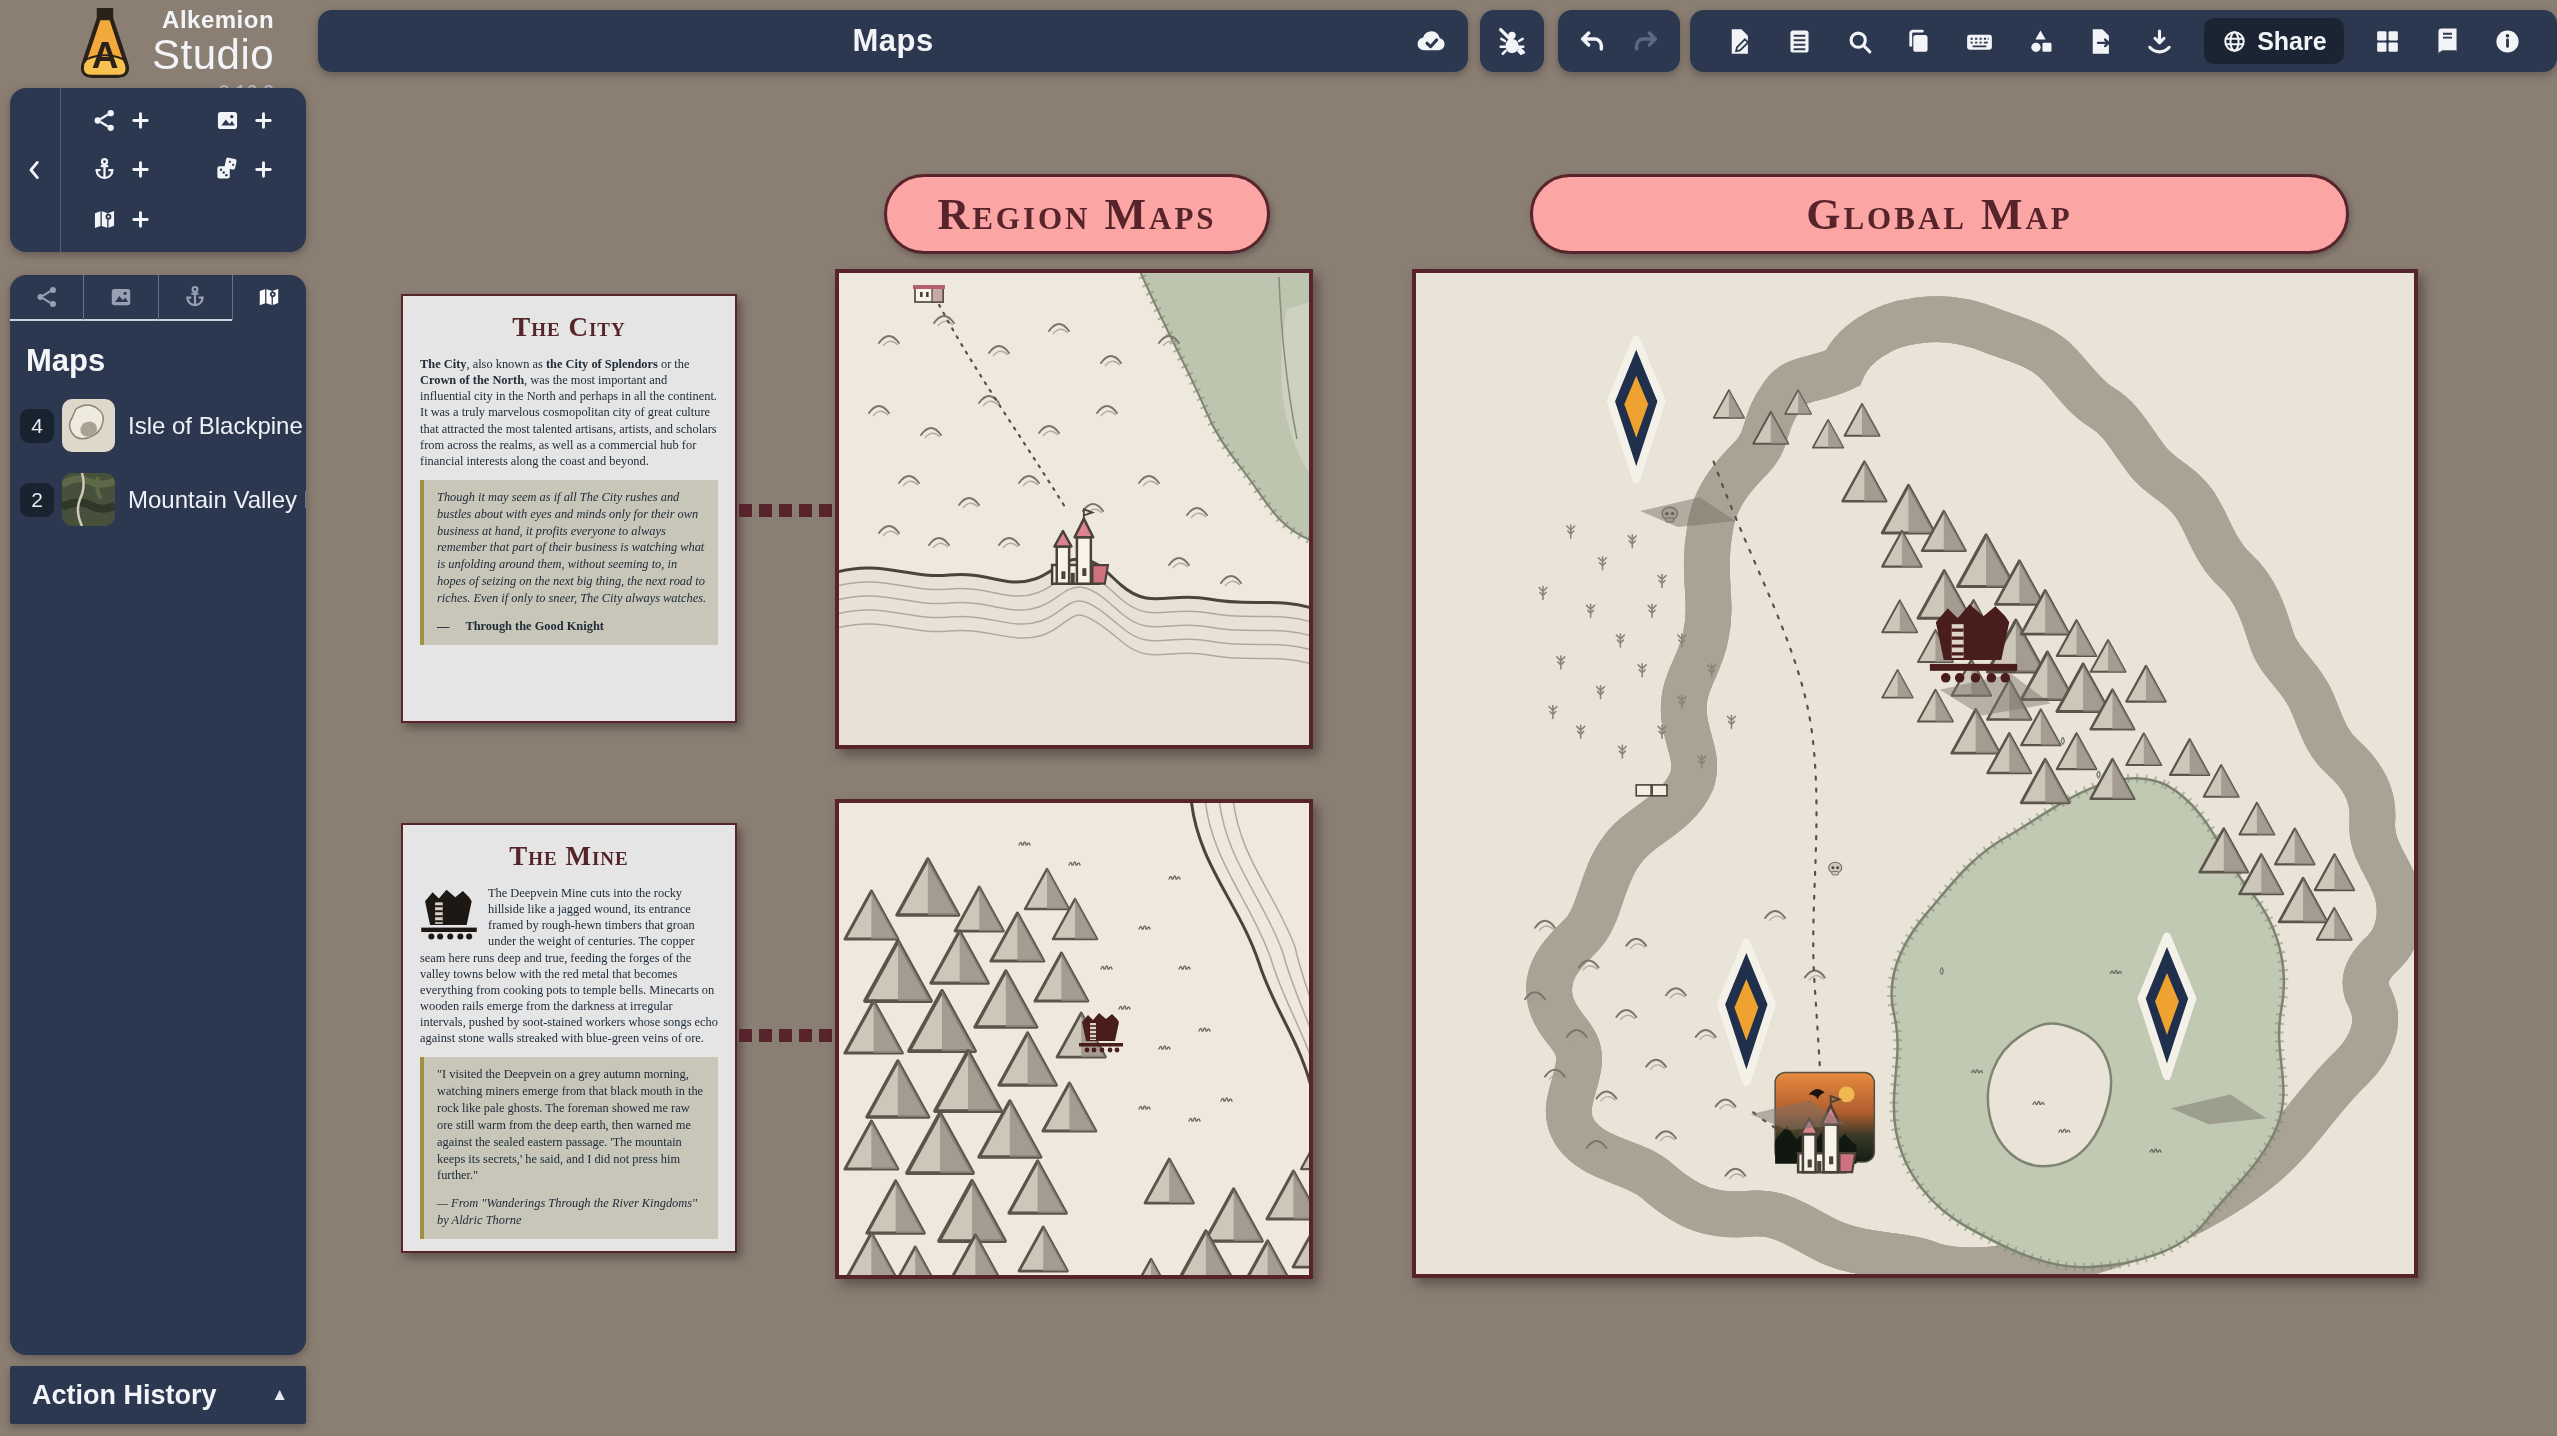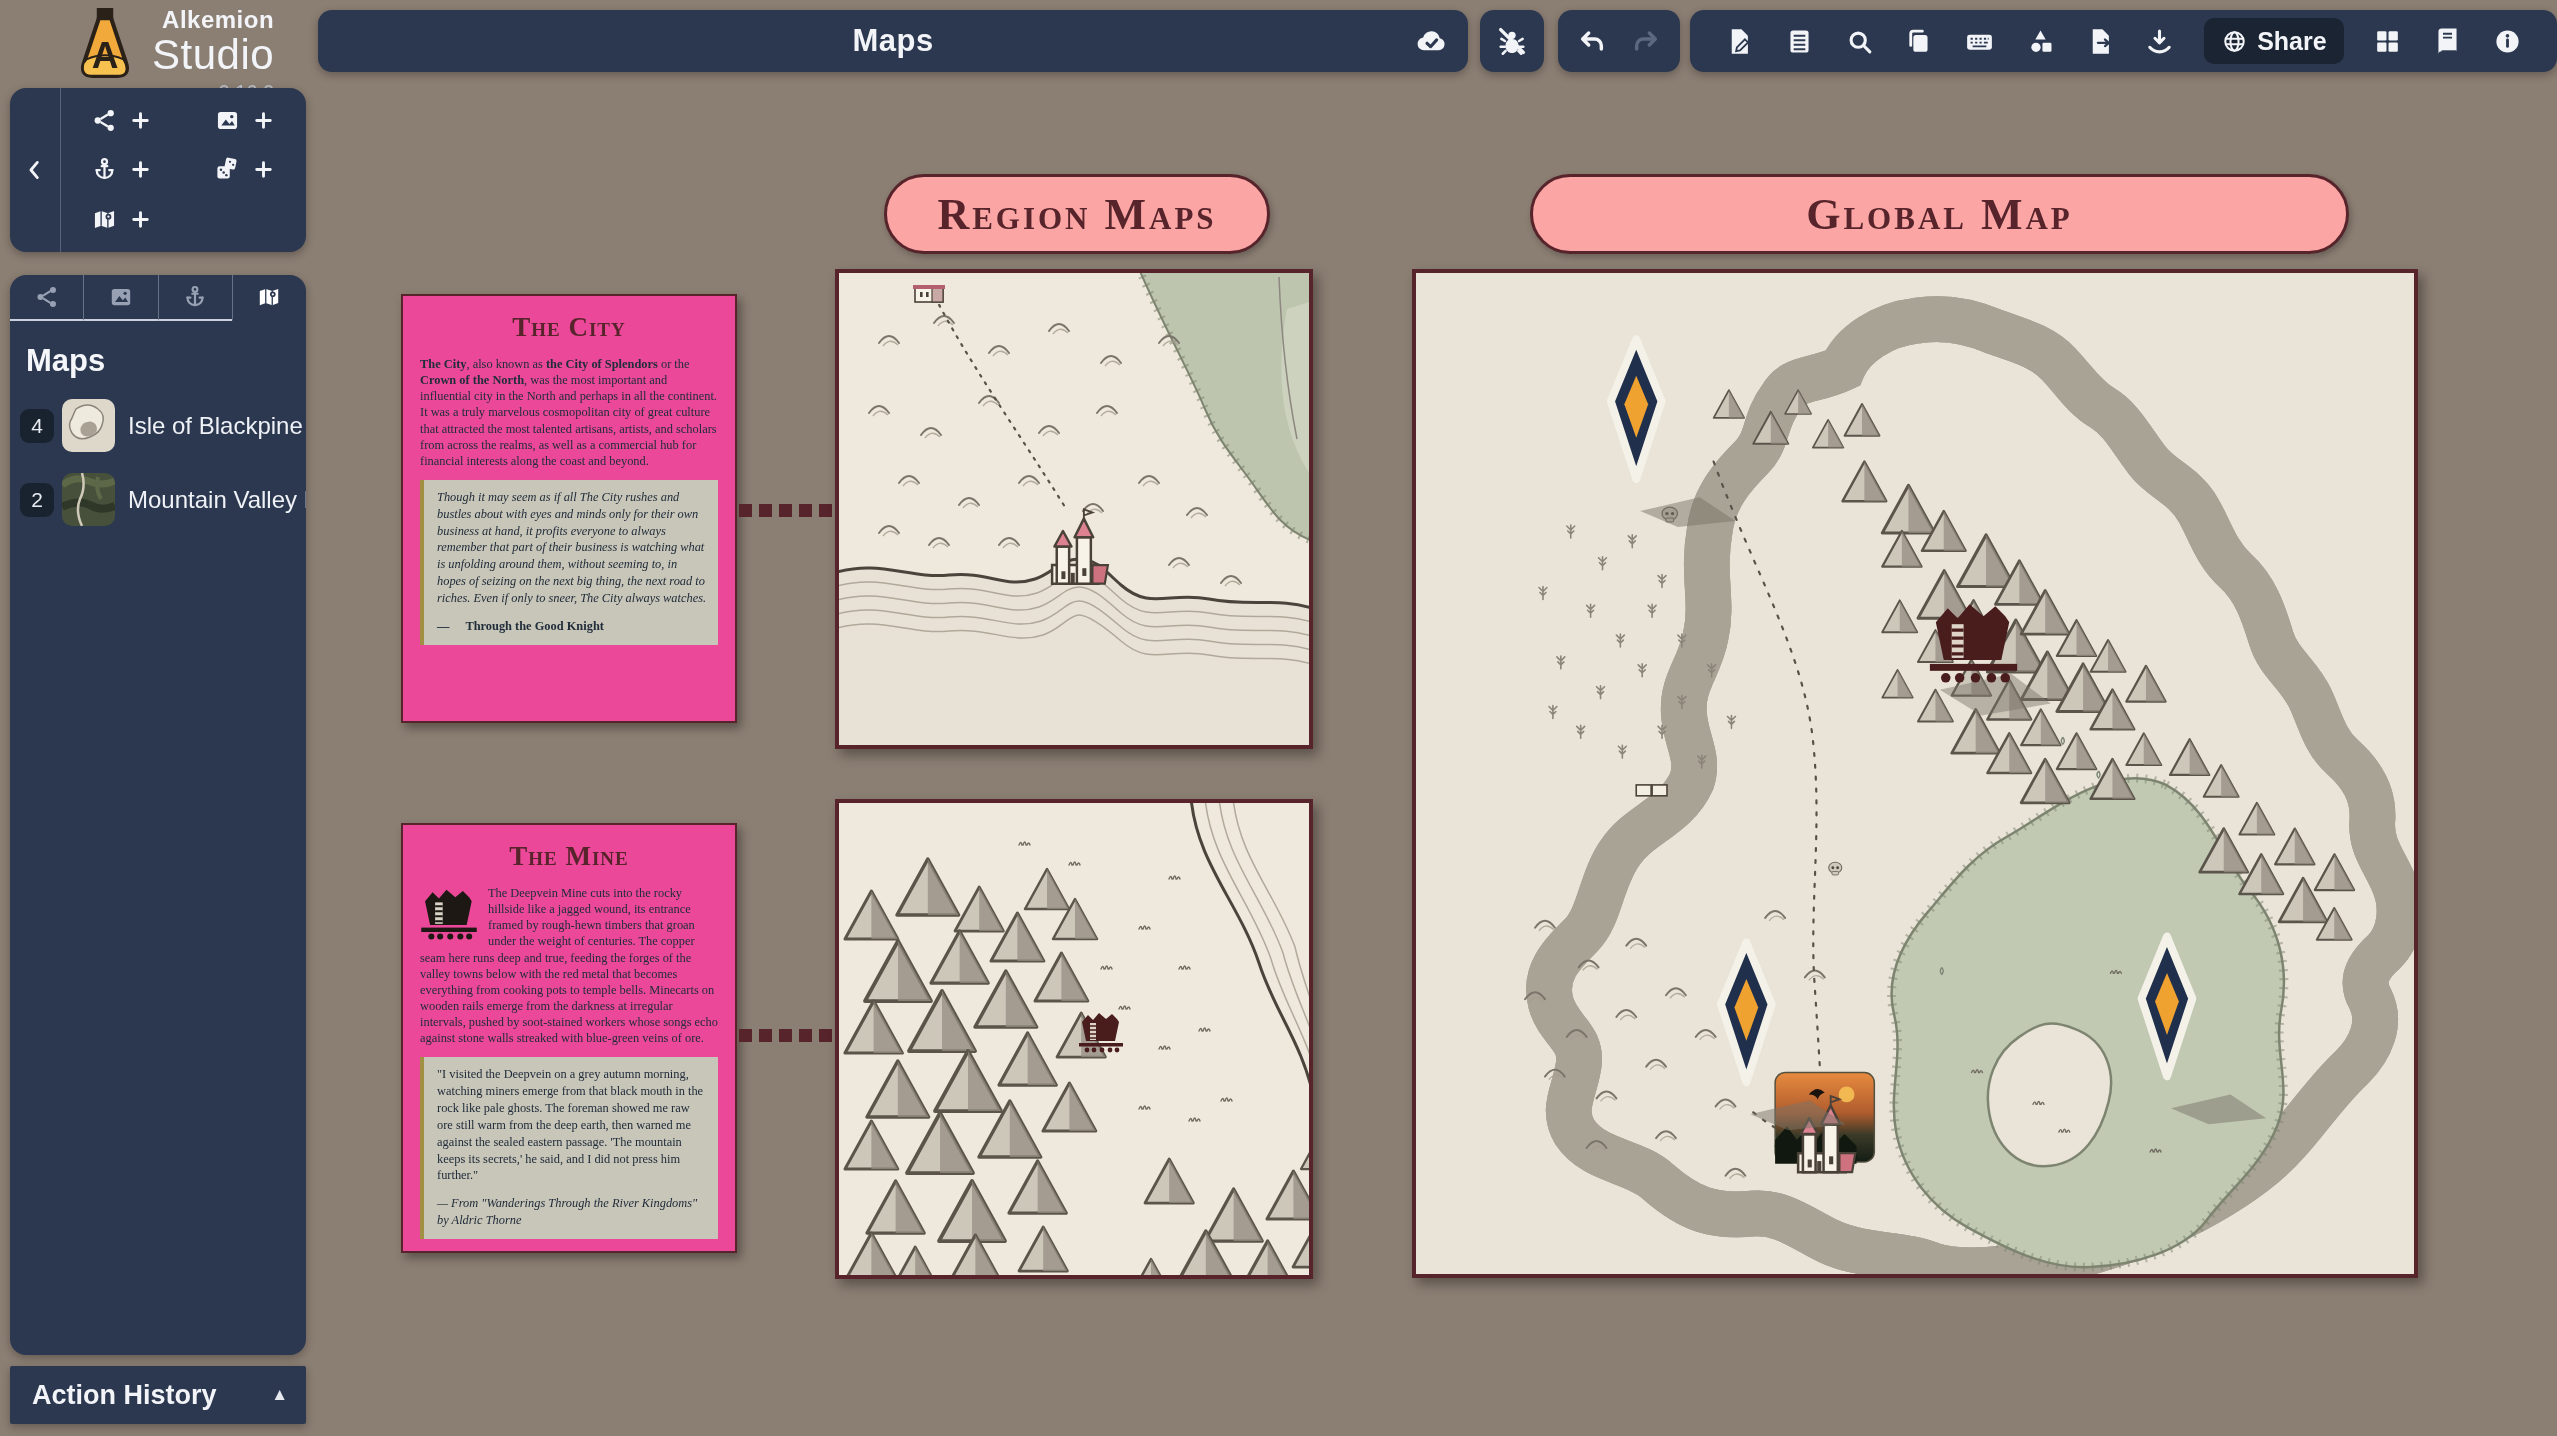--- a/index.html
+++ b/index.html
@@ -62,21 +62,21 @@
   .action-caret{color:#e6e9ee;font-size:17px;}
 
   
   .board-pill{position:absolute;background:#fca5a5;border:3px solid #56242a;border-radius:44px;
     display:flex;align-items:center;justify-content:center;
     font-family:"Liberation Serif",serif;font-variant:small-caps;font-weight:bold;
     color:#56242a;letter-spacing:3px;box-shadow:2px 3px 6px rgba(0,0,0,.25);}
   .pill-region{left:884px;top:174px;width:380px;height:74px;font-size:44px;}
   .pill-global{left:1530px;top:174px;width:813px;height:74px;font-size:44px;}
 
-  .note-card{position:absolute;background:#ec4899;border:2px solid #56242a;
+  .note-card{position:absolute;background:#e5e5e5;border:2px solid #56242a;
     box-shadow:4px 5px 9px rgba(0,0,0,.35);padding:14px 17px;box-sizing:border-box;
     font-family:"Liberation Serif",serif;color:#202d3a;}
   .card-city{left:401px;top:294px;width:336px;height:429px;}
   .card-mine{left:401px;top:823px;width:336px;height:430px;}
   .card-title{text-align:center;font-variant:small-caps;font-weight:bold;color:#56242a;
     font-size:27px;margin:2px 0 13px;letter-spacing:1px;}
   .card-body{font-size:12.4px;line-height:1.3;}
   .card-body p{margin:0 0 11px;}
   .card-body b{font-weight:bold;}
   .quote{background:#c8c5b9;border-left:4px solid #a19043;padding:9px 11px 10px 13px;line-height:1.36;}

